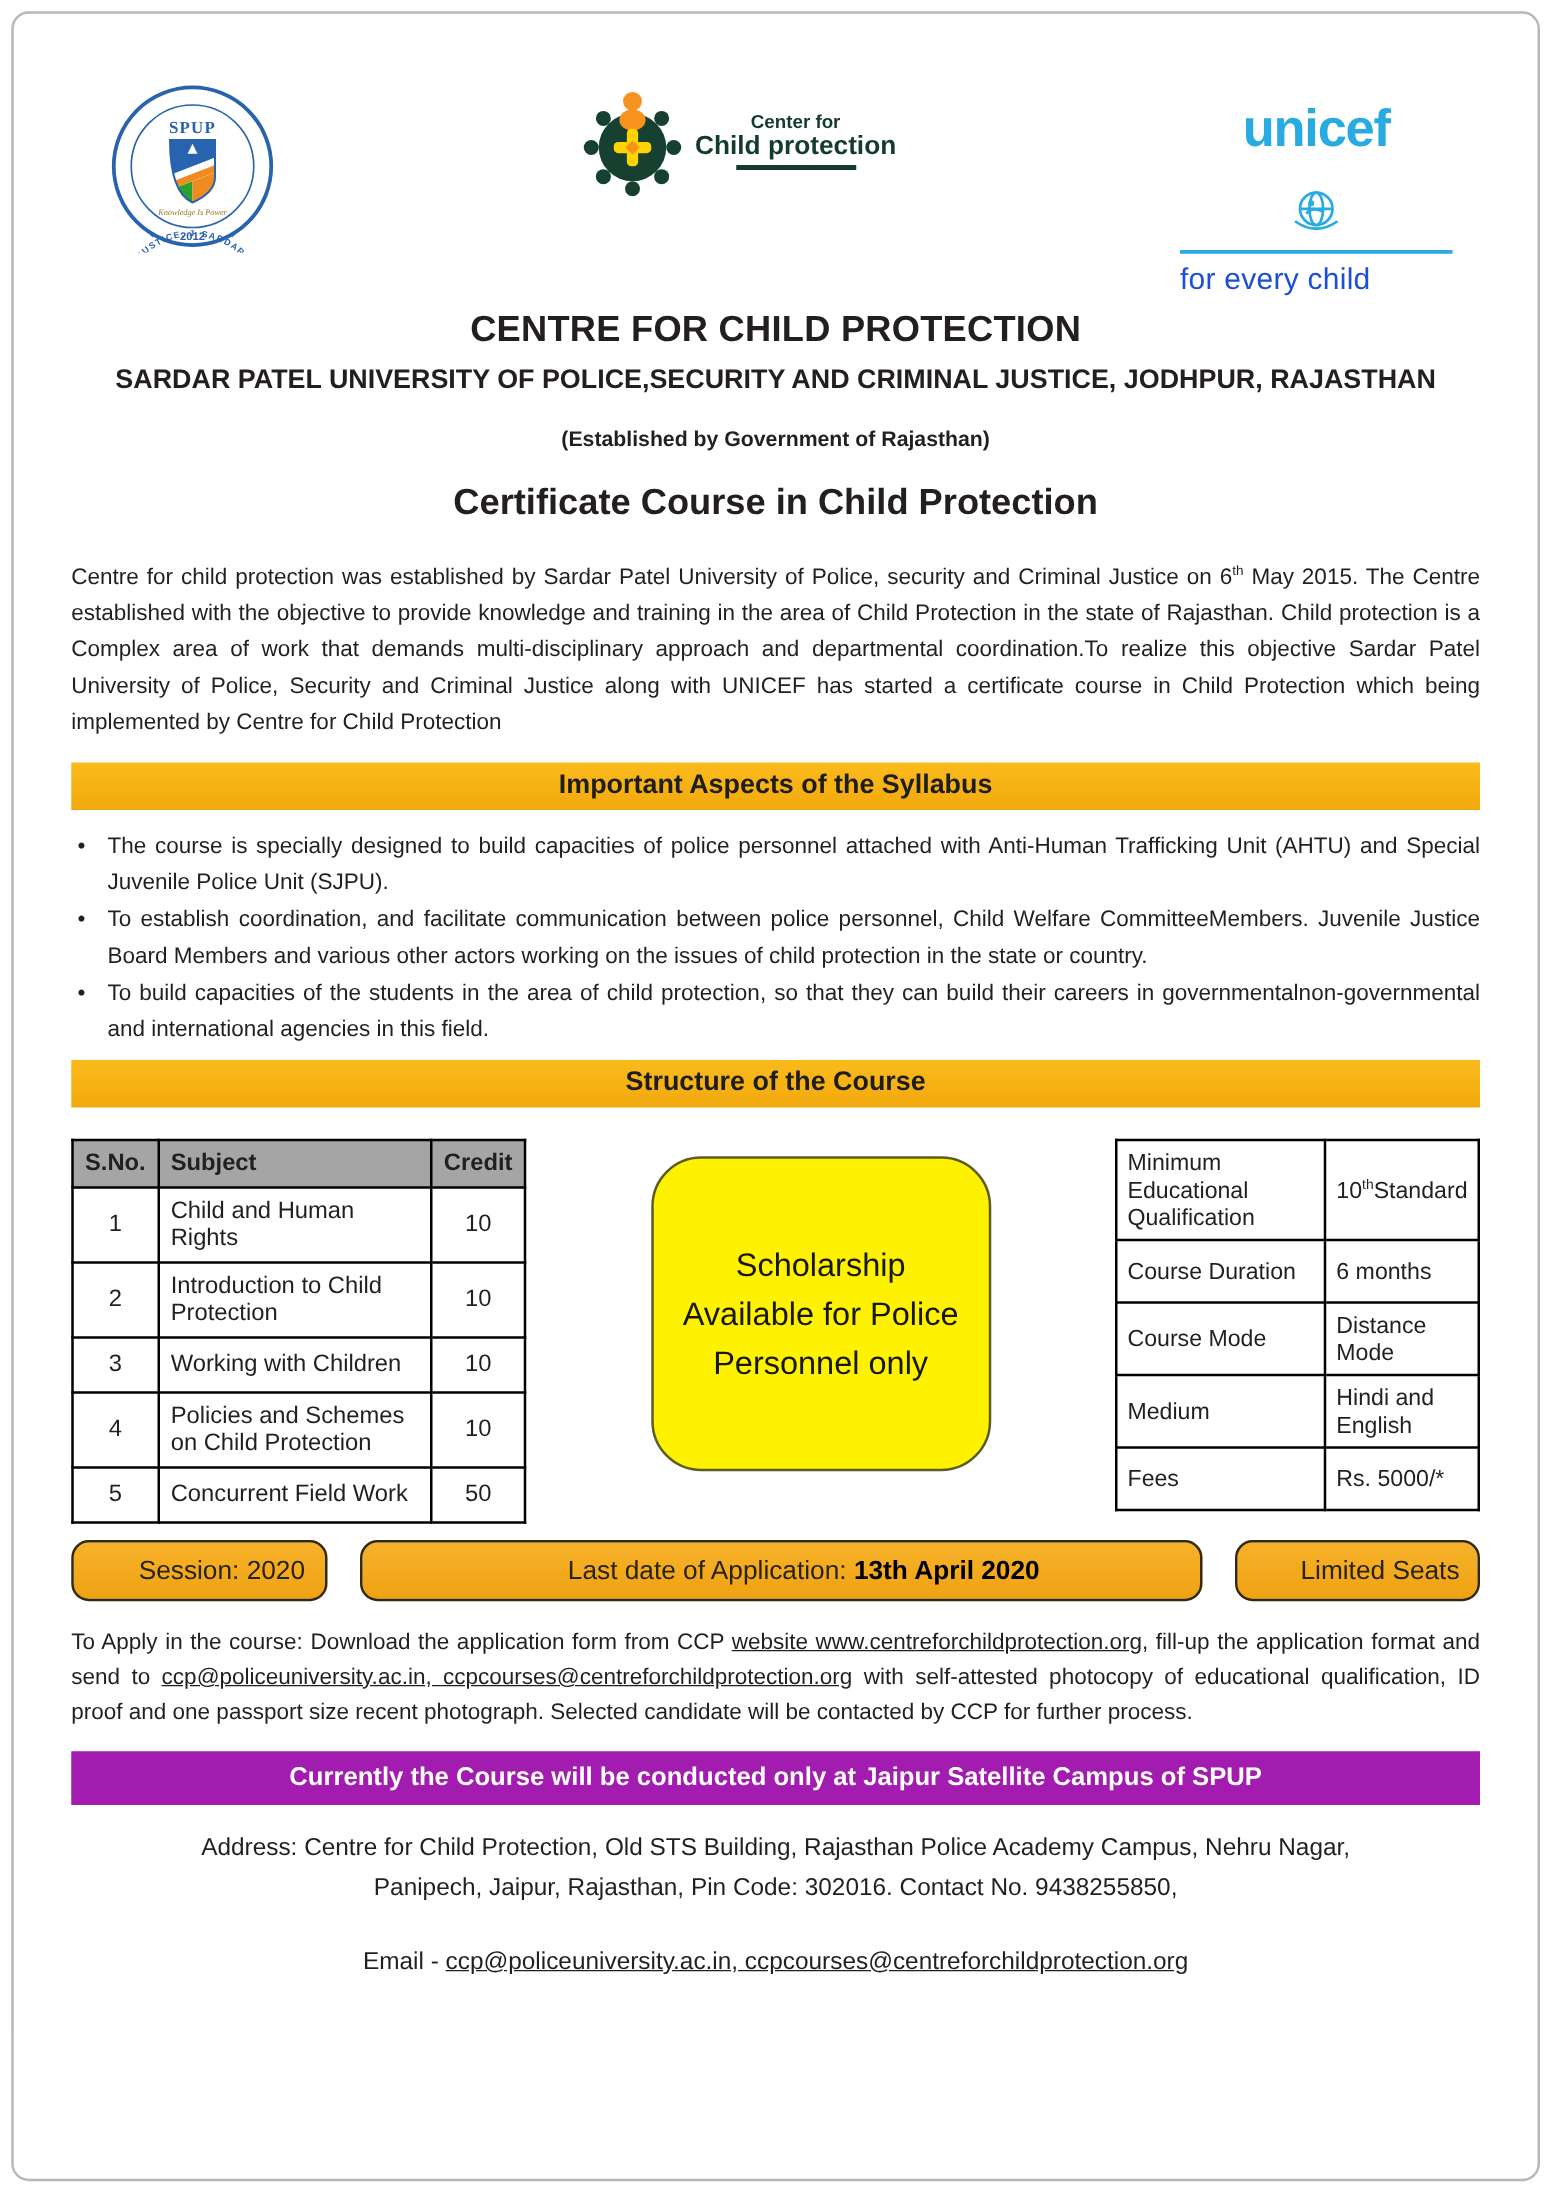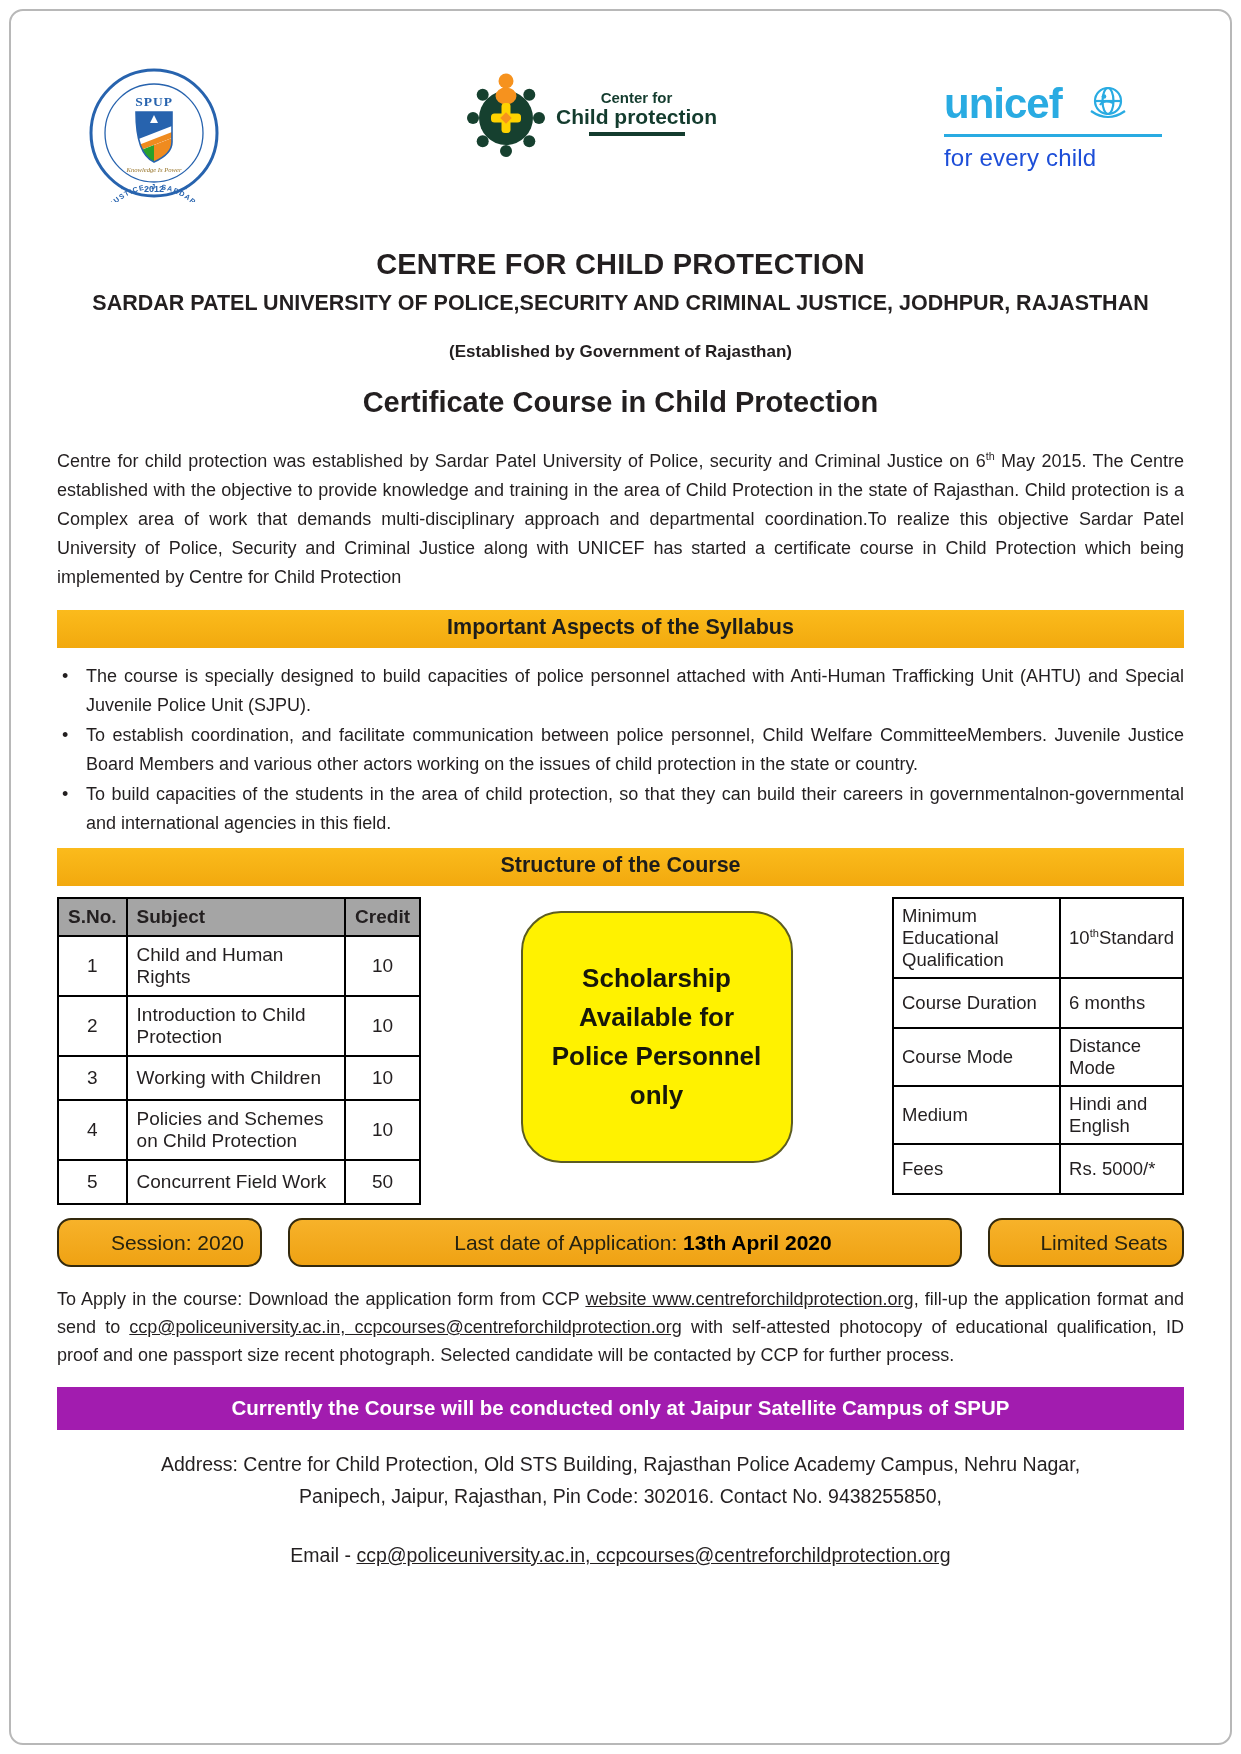--- a/index.html
+++ b/index.html
@@ -13,21 +13,21 @@
   .content{padding:64px 57px 0 57px;width:1127px;}
 
   
   .logos{display:flex;justify-content:space-between;align-items:flex-start;padding:0 22px;height:150px;}
   .ccp-logo{display:flex;align-items:center;margin-top:0px;}
   .ccp-text{margin-top:2px;text-align:center;color:#143c2e;line-height:1.05;}
   .ccp-line1{font-size:15px;font-weight:bold;}
   .ccp-line2{font-size:21px;font-weight:bold;}
   .ccp-underline{width:96px;height:4px;background:#143c2e;margin:4px auto 0;}
   .unicef{margin-top:18px;width:218px;}
-  .unicef-row{display:flex;align-items:center;gap:24px;}
+  .unicef-row{display:flex;align-items:center;gap:24px;flex-direction:column;}
   .unicef-word{font-size:42px;font-weight:bold;color:#29abe2;letter-spacing:-1px;line-height:1;}
   .unicef-rule{height:3px;background:#29abe2;margin-top:8px;}
   .unicef-tag{font-size:24px;color:#1d4ed8;margin-top:7px;letter-spacing:0.2px;}
 
   
   .t-centre{margin-top:34px;text-align:center;font-size:29px;font-weight:bold;letter-spacing:0.2px;}
   .t-univ{margin-top:10px;text-align:center;font-size:21.5px;font-weight:bold;}
   .t-est{margin-top:26px;text-align:center;font-size:17px;font-weight:bold;}
   .t-course{margin-top:24px;text-align:center;font-size:29px;font-weight:bold;}
 
@@ -36,32 +36,32 @@
   sup,.sup{font-size:0.6em;vertical-align:super;line-height:0;}
 
   .banner{margin-top:16px;background:linear-gradient(#fbbb1c,#f2a90e);
     text-align:center;font-weight:bold;font-size:21.5px;color:#1d1d1b;padding:5px 0 8px;}
 
   ul.bullets{margin:14px 0 0;padding:0;list-style:none;}
   ul.bullets li{position:relative;padding-left:29px;font-size:18px;line-height:29px;text-align:justify;margin-bottom:1px;}
   ul.bullets li::before{content:"\2022";position:absolute;left:5px;top:0;}
 
   
-  .structure-row{display:flex;justify-content:space-between;align-items:flex-start;margin-top:11px;}
+  .structure-row{display:flex;justify-content:space-between;align-items:flex-start;margin-top:25px;}
   table{border-collapse:collapse;}
   .course-table{width:364px;font-size:19px;}
   .course-table th,.course-table td{border:2.5px solid #000;padding:7px 9px;}
   .course-table th{background:#a5a5a5;text-align:left;font-weight:bold;}
   .course-table th.center,.course-table td.center{text-align:center;}
   .course-table td{height:28px;}
 
   .scholarship{width:236px;min-height:160px;margin-top:14px;background:#fff200;
     border:2px solid #5c5c22;border-radius:40px;padding:44px 16px;
     display:flex;align-items:center;justify-content:center;text-align:center;
-    font-size:26px;line-height:39px;color:#17170a;font-weight:bold;}
+    font-size:26px;line-height:39px;color:#17170a;}
 
   .details-table{width:292px;font-size:18.5px;}
   .details-table td{border:2.5px solid #000;padding:6px 8px;height:36px;}
   .details-table td.lbl{width:178px;}
 
   
   .ribbon{display:flex;justify-content:space-between;align-items:stretch;margin-top:13px;gap:26px;}
   .pill{background:linear-gradient(#f7b22a,#efa213);border:2.5px solid #33290d;border-radius:14px;
     display:flex;align-items:center;justify-content:center;font-size:21px;color:#272310;
     height:49px;box-sizing:border-box;padding-left:36px;}

